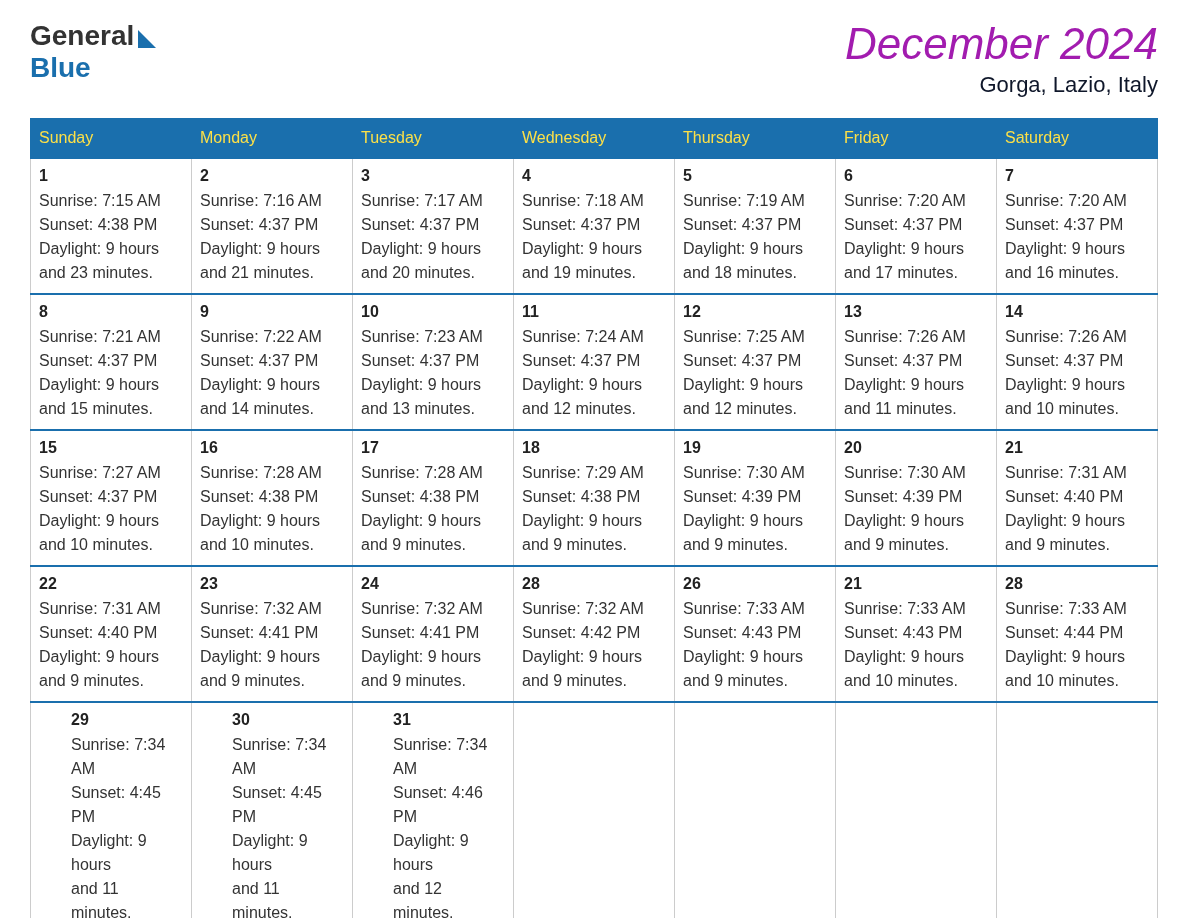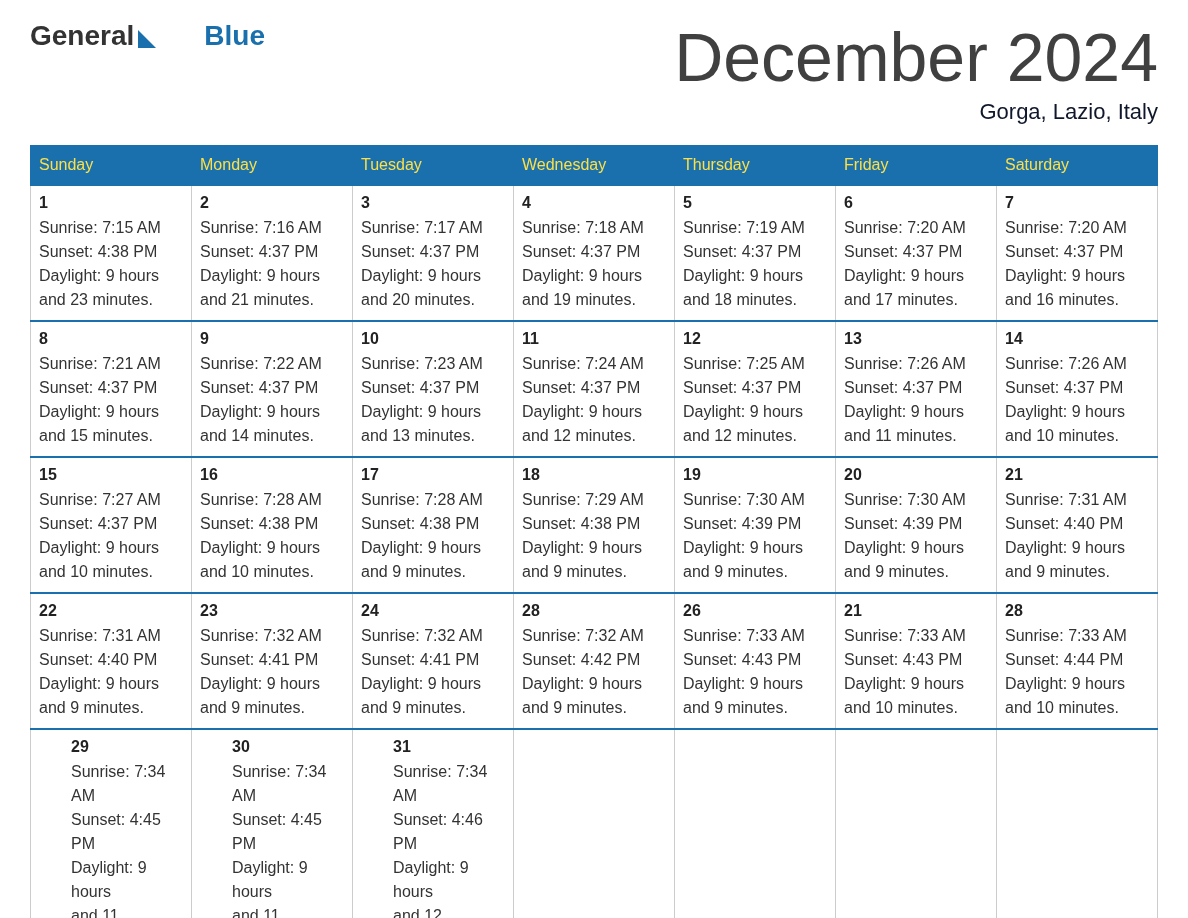--- a/index.html
+++ b/index.html
@@ -13,20 +13,21 @@
 
     .header {
       display: flex;
       justify-content: space-between;
       align-items: flex-start;
       margin-bottom: 20px;
     }
 
     .logo {
       display: flex;
+      flex-direction: column;
       align-items: flex-start;
     }
 
     .logo-top {
       display: flex;
       align-items: center;
     }
 
     .logo-general {
       font-size: 28px;
@@ -41,32 +42,32 @@
       border-top: 18px solid transparent;
       border-bottom: 0px solid transparent;
       margin-left: 4px;
       margin-top: 6px;
     }
 
     .logo-blue {
       font-size: 28px;
       font-weight: bold;
       color: #1a6fad;
-      margin-left: 48px;
     }
 
     .title-section {
       text-align: right;
     }
 
     .month-title {
-      font-size: 68px;
+      font-size: 44px;
       font-weight: normal;
-      color: #404040;
+      color: #a21caf;
       line-height: 1.1;
+      font-style: italic;
     }
 
     .location {
       font-size: 22px;
       color: #0f172a;
       margin-top: 4px;
     }
 
     .calendar-table {
       width: 100%;

